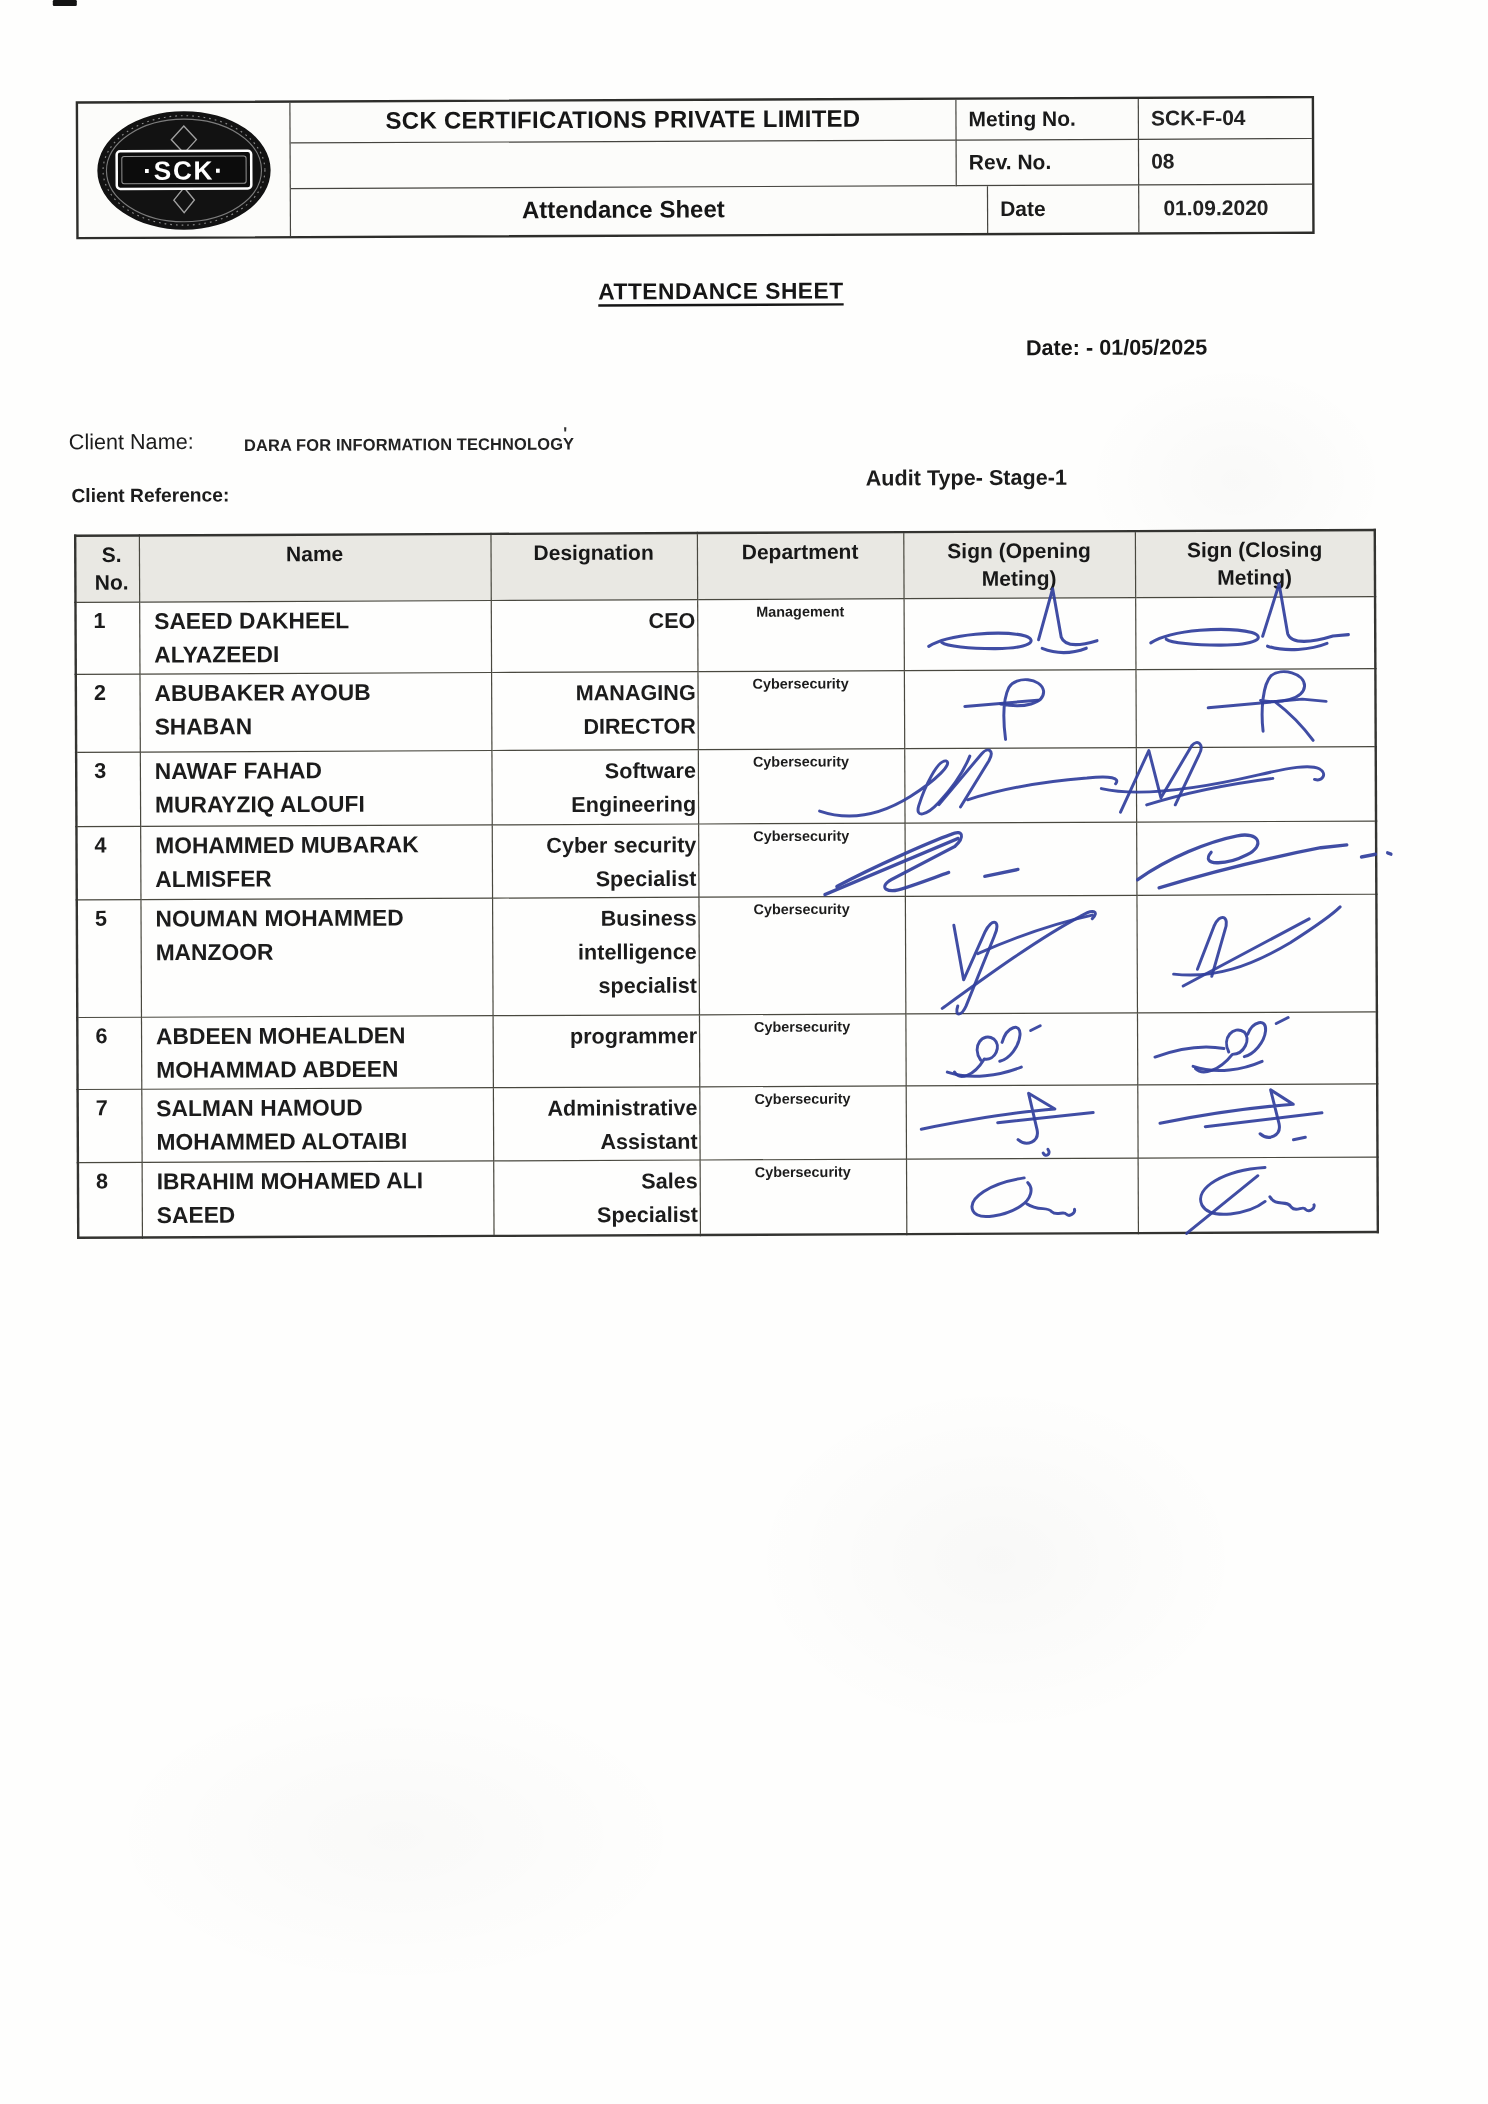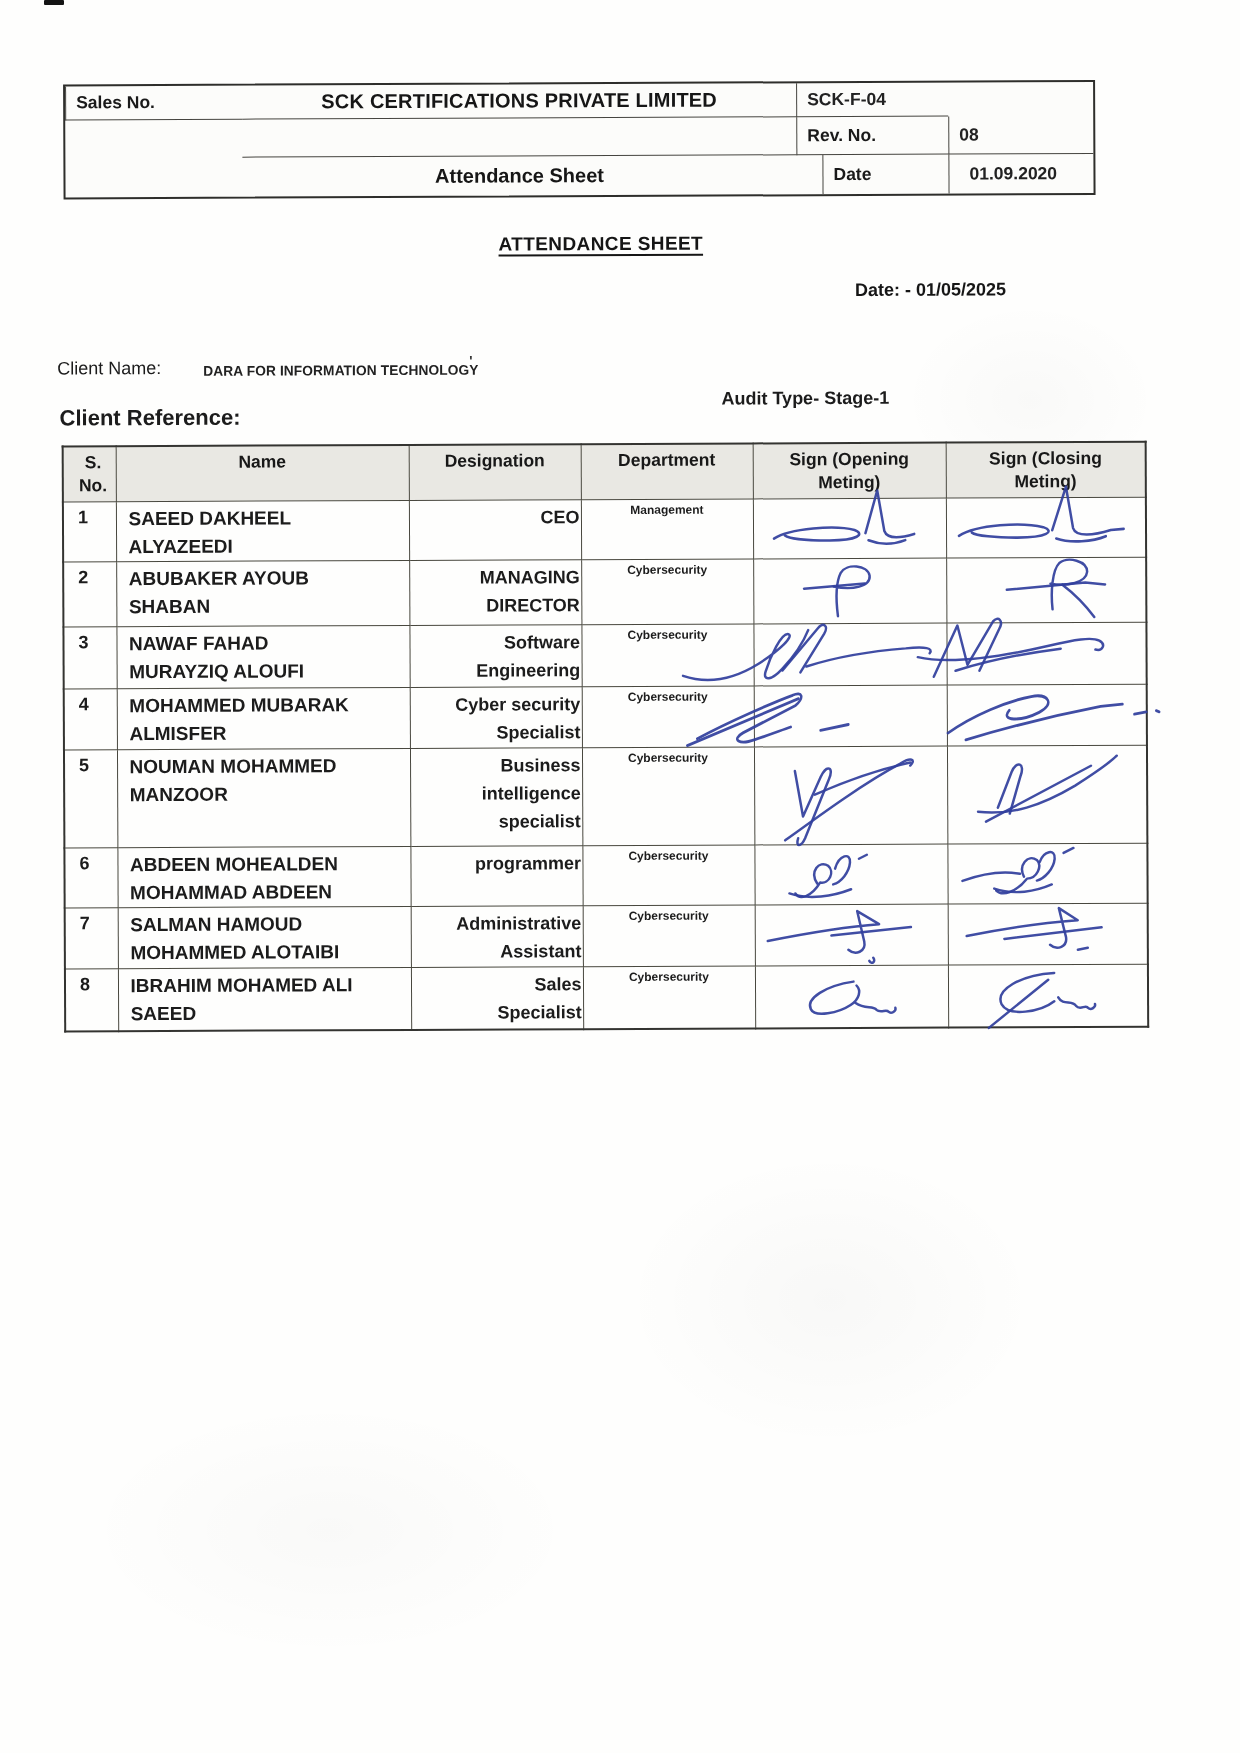--- a/index.html
+++ b/index.html
@@ -34,21 +34,21 @@
   
   .page-title{
     position:absolute;left:0;top:233px;width:1204px;text-align:center;
     font-size:19px;font-weight:700;letter-spacing:.4px;
     text-decoration:underline;text-decoration-thickness:2px;text-underline-offset:4px;color:#161616;
   }
   .audit-date{position:absolute;left:856px;top:281px;font-size:18px;font-weight:700;color:#161616;}
   .client-name-label{position:absolute;left:58px;top:356px;font-size:18px;font-weight:400;}
   .client-name-value{position:absolute;left:204px;top:361px;font-size:14px;font-weight:700;letter-spacing:.1px;transform:scaleX(.98);transform-origin:left;color:#222;}
   .stray-mark{position:absolute;left:470px;top:352px;font-size:14px;font-weight:700;color:#333;}
-  .client-ref-label{position:absolute;left:60px;top:403px;font-size:22px;font-weight:700;}
+  .client-ref-label{position:absolute;left:60px;top:403px;font-size:16px;font-weight:700;}
   .audit-type{position:absolute;left:722px;top:389px;font-size:18px;font-weight:700;}
 
   
   table.att{
     position:absolute;left:62px;top:443px;width:1083px;
     border-collapse:collapse;table-layout:fixed;
     border:2.6px solid #343431;
   }
   table.att th, table.att td{
     border:1.7px solid #49483f;box-sizing:border-box;
@@ -78,25 +78,37 @@
 
 <div class="sheet">
   <div class="artifact-topleft"></div>
   <div class="blob b1"></div>
   <div class="blob b2"></div>
   <div class="blob b3"></div>
 
   <div class="tilt">
 
     <div class="hdrtbl">
+      <div class="hcell logo-cell">
+        <svg class="logo" width="152" height="106" viewBox="0 0 160 110">
+          <ellipse cx="80" cy="55" rx="76" ry="52" fill="#121212"></ellipse>
+          <ellipse cx="80" cy="55" rx="68" ry="45" fill="none" stroke="#ffffff" stroke-width="1" opacity="0.45"></ellipse>
+          <ellipse cx="80" cy="55" rx="71" ry="48" fill="none" stroke="#ffffff" stroke-width="1" stroke-dasharray="1.5 3.5" opacity="0.5"></ellipse>
+          <path d="M80 16 L91 28 L80 40 L69 28 Z" fill="none" stroke="#ffffff" stroke-width="1.2" opacity="0.6"></path>
+          <path d="M80 70 L89 81 L80 92 L71 81 Z" fill="none" stroke="#ffffff" stroke-width="1.2" opacity="0.6"></path>
+          <rect x="21" y="38" width="118" height="33" rx="3" fill="#0c0c0c" stroke="#ffffff" stroke-width="2.2"></rect>
+          <rect x="25.5" y="42.5" width="109" height="24" rx="2" fill="none" stroke="#ffffff" stroke-width="0.9" opacity="0.55"></rect>
+          <text x="80" y="63" text-anchor="middle" fill="#ffffff" font-size="23" font-weight="bold" letter-spacing="1.5">·SCK·</text>
+        </svg>
+      </div>
       <div class="hcell company-cell bb">
           <span>SCK CERTIFICATIONS PRIVATE LIMITED</span>
         </div>
       <div class="hcell bl bb meta-label">
-          <span>Sales No.</span>
+          <span>Meting No.</span>
         </div>
       <div class="hcell bl bb meta-value">
           <span>SCK-F-04</span>
         </div>
       <div class="hcell blank-cell bb"></div>
       <div class="hcell bl bb meta-label" style="grid-row:2;grid-column:3;">
           <span>Rev. No.</span>
         </div>
       <div class="hcell bl bb meta-value" style="grid-row:2;grid-column:4;">
           <span>08</span>

